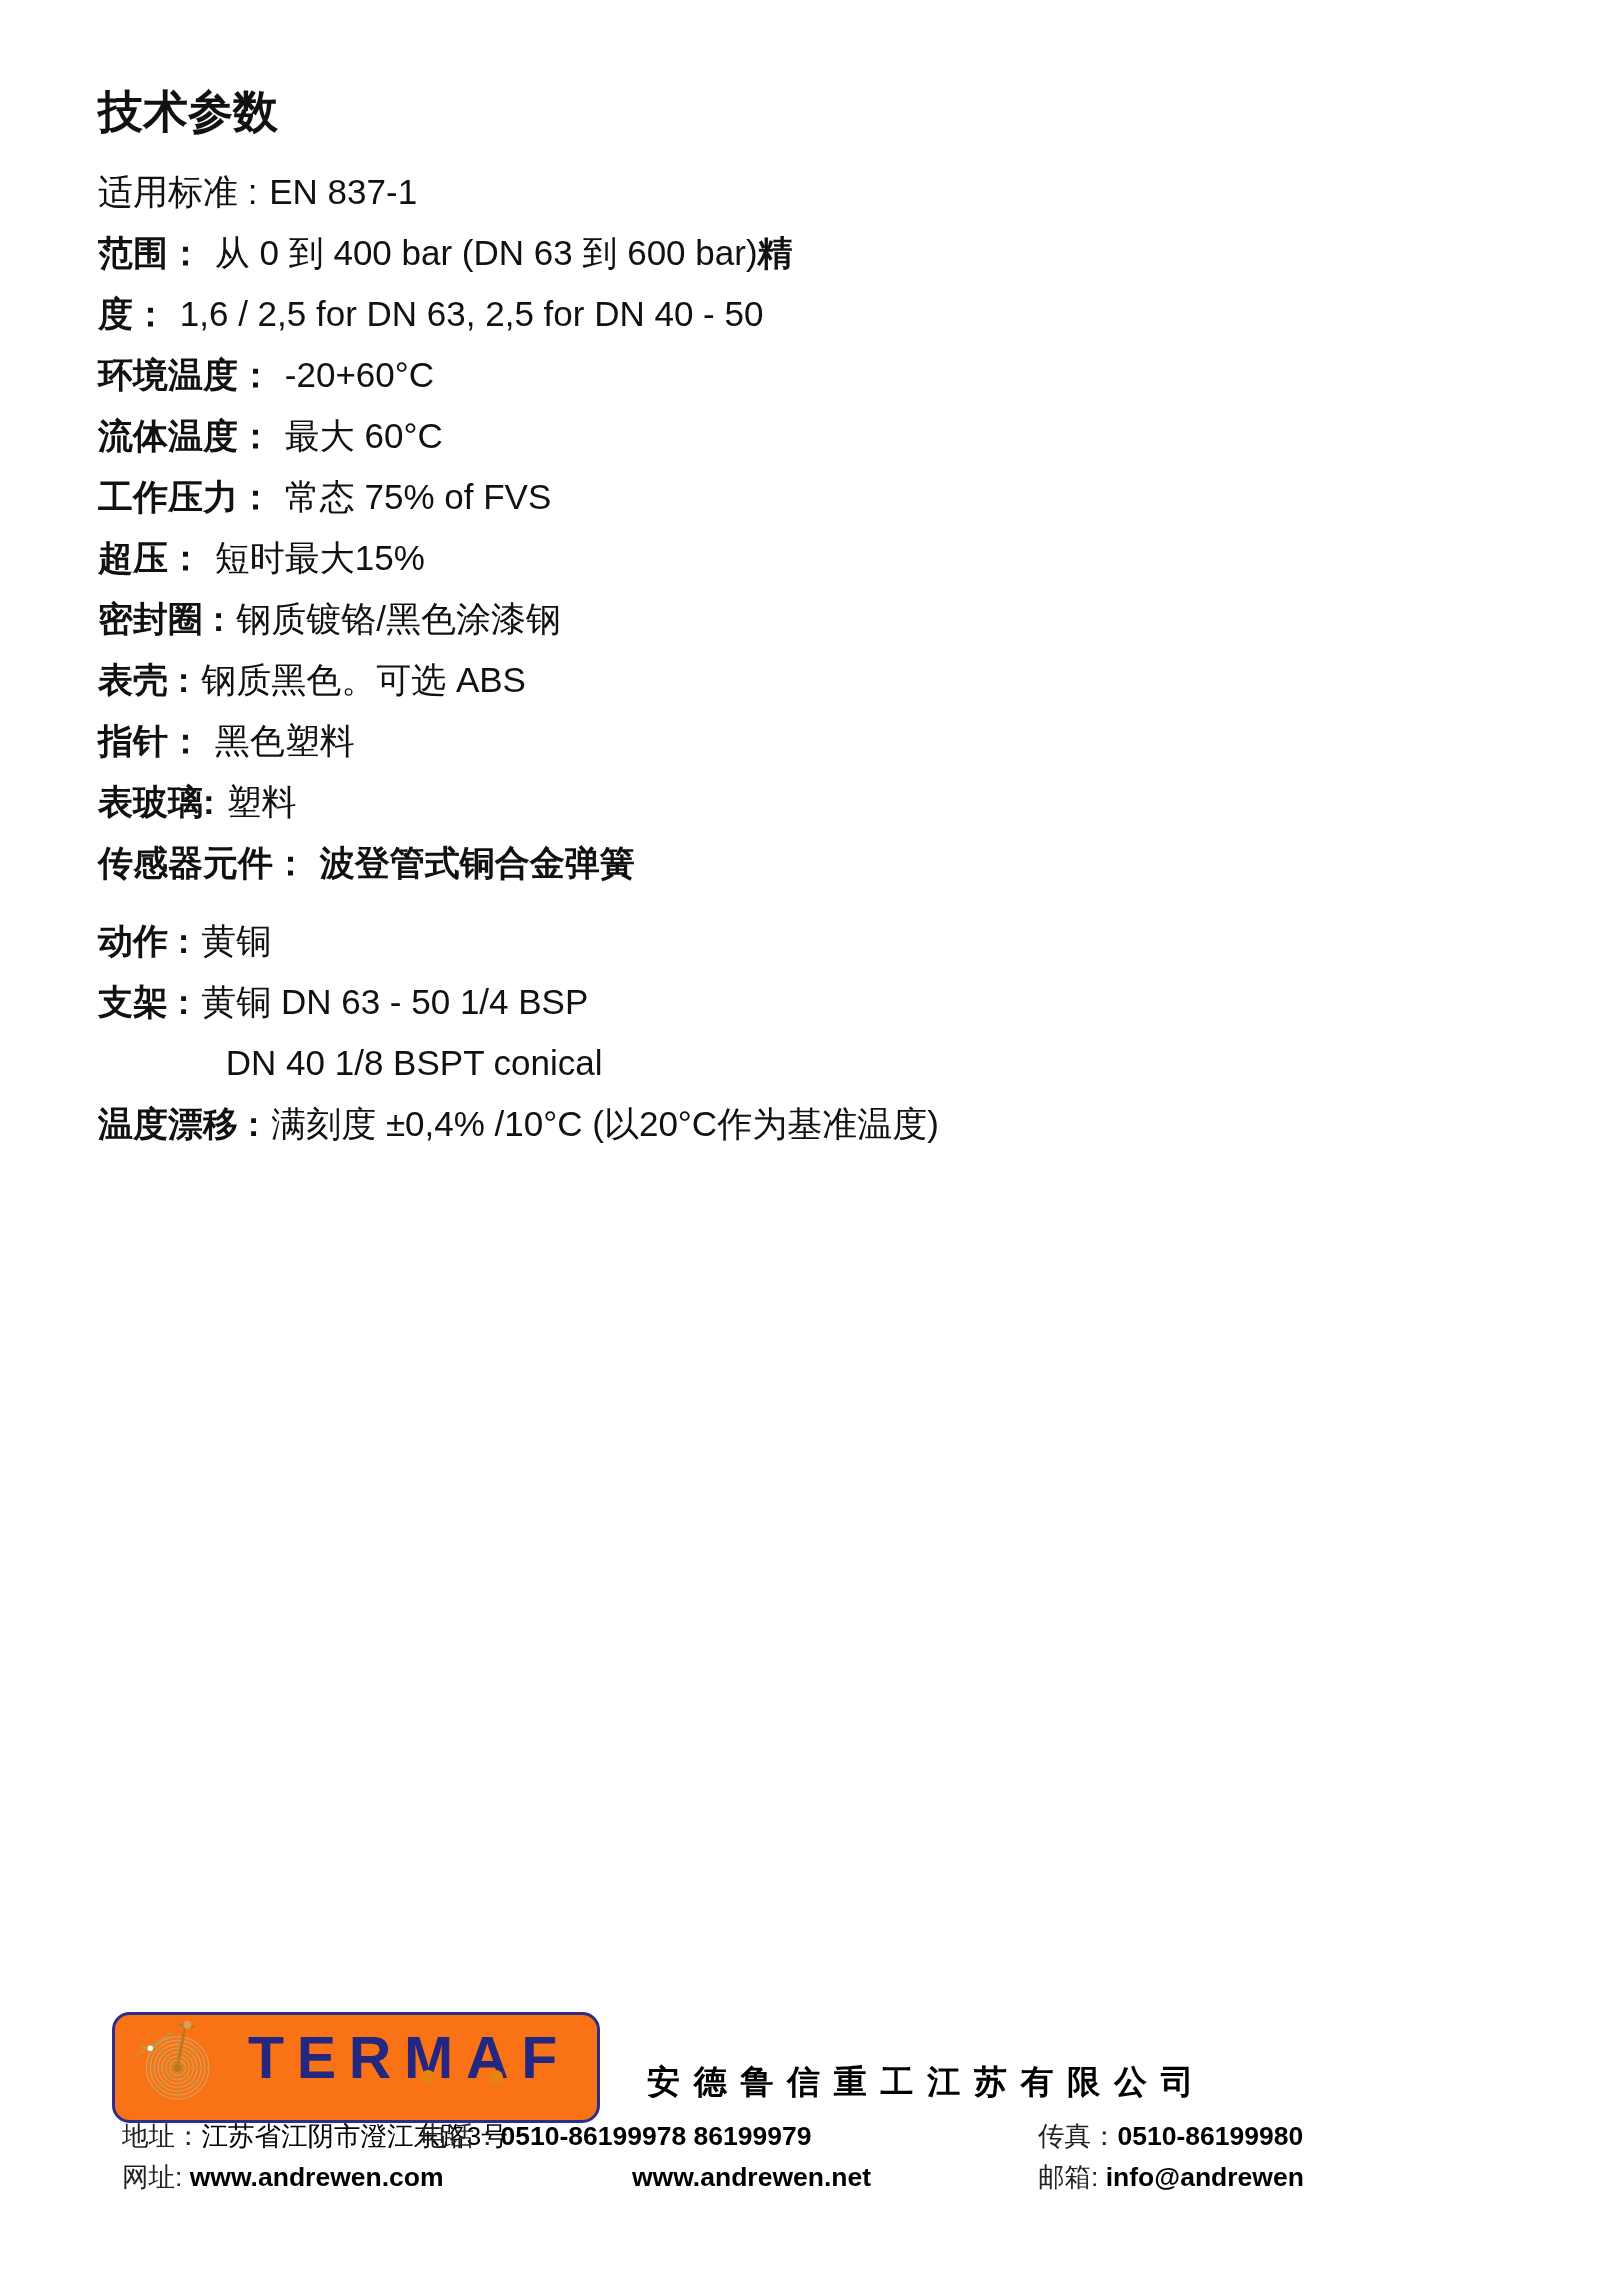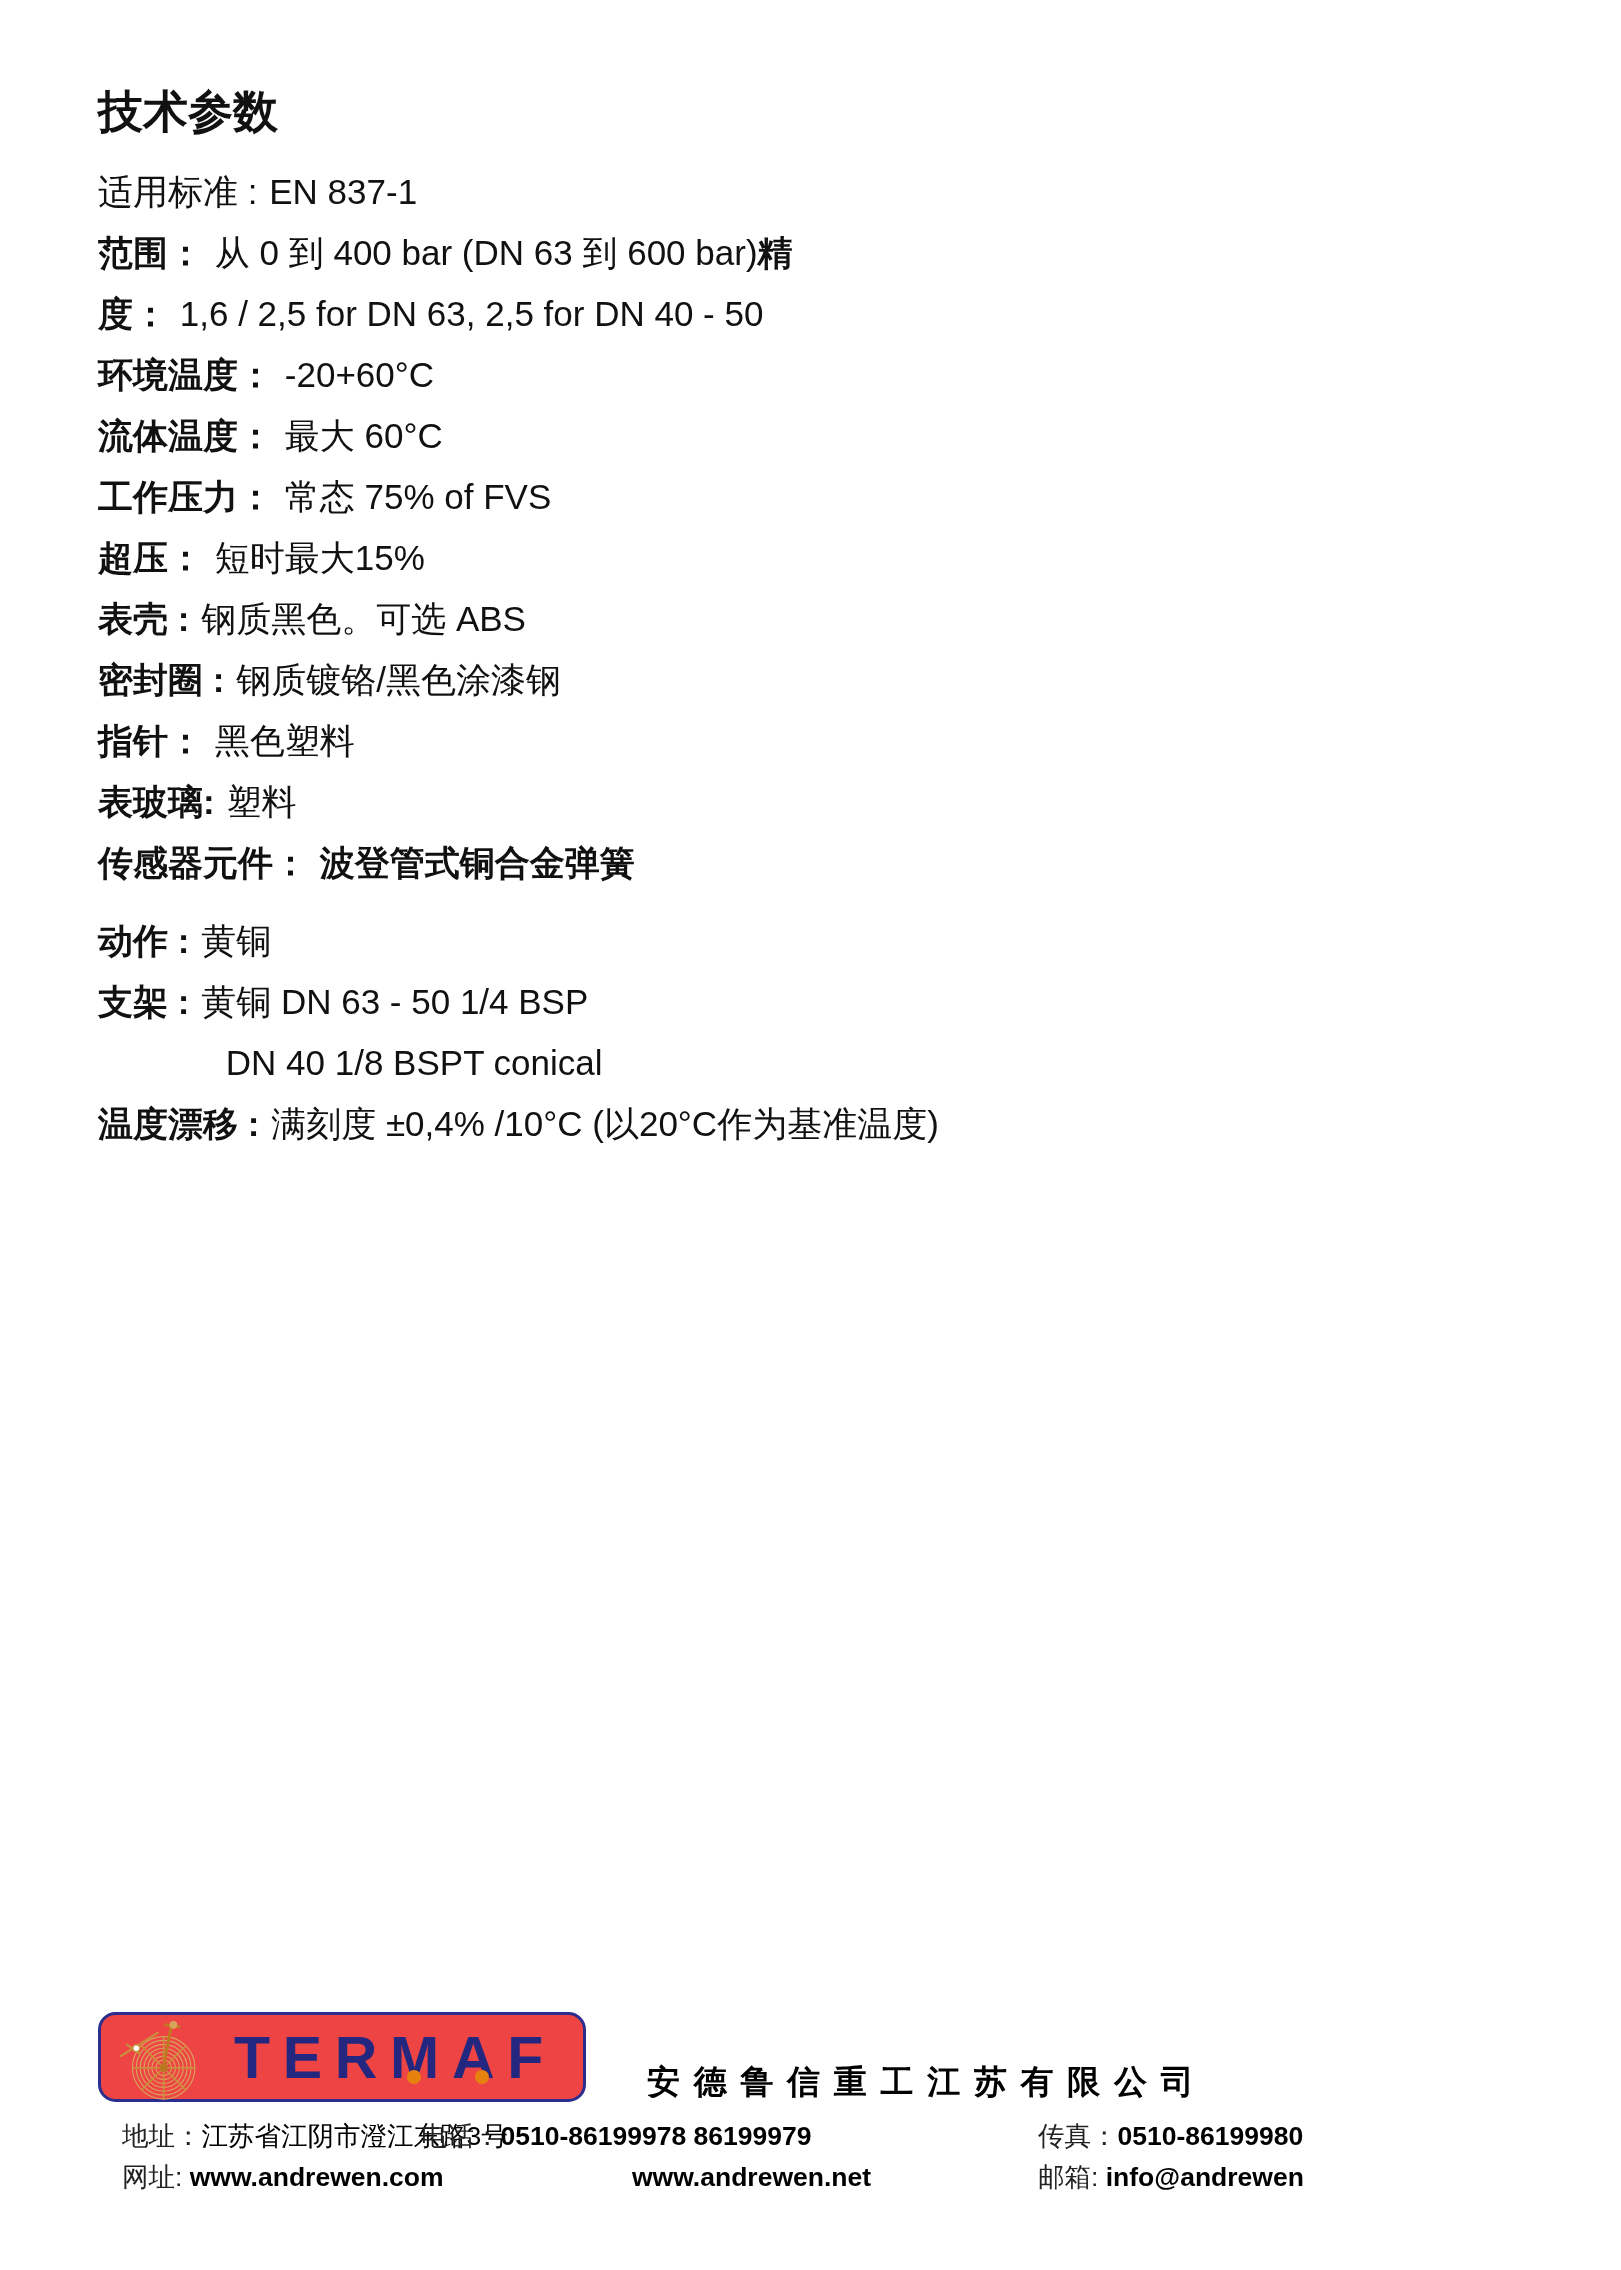--- a/index.html
+++ b/index.html
@@ -15,23 +15,23 @@
   .spec-line { font-size:35px; line-height:61px; white-space:nowrap; }
   .spec-label { font-weight:bold; }
   .spec-label.regular { font-weight:normal; }
   .spec-value { font-weight:normal; margin-left:11.8px; }
   .spec-value.boldval { font-weight:bold; }
   .spec-suffix { font-weight:bold; }
   .spec-line.indent { padding-left:116px; }
   .spec-line.gap-before { margin-top:17.6px; }
   
   .logo-box {
-    position:absolute; left:98px; top:2012px; width:488px; height:90px;
+    position:absolute; left:112px; top:2012px; width:488px; height:111px;
     border:3.9px solid #2b2e8c; border-radius:17.6px; box-sizing:border-box;
-    background:#ef4444;
+    background:#f97316;
   }
   .gauge-icon { position:absolute; left:5.9px; top:2px; }
   .wordmark {
     position:absolute; left:133px; top:7.8px;
     font-size:59px; font-weight:bold; letter-spacing:12.7px;
     color:#23277f; line-height:71px;
   }
   .logo-dot {
     position:absolute; width:13.7px; height:13.7px; border-radius:50%;
     background:#e8820e;
@@ -61,22 +61,22 @@
 <div class="content">
   <h1 class="doc-title">技术参数</h1>
 
   <div class="spec-line"><span class="spec-label regular">适用标准 :</span><span class="spec-value">EN 837-1</span></div>
   <div class="spec-line"><span class="spec-label">范围：</span><span class="spec-value">从 0 到 400 bar (DN 63 到 600 bar)</span><span class="spec-suffix">精</span></div>
   <div class="spec-line"><span class="spec-label">度：</span><span class="spec-value">1,6 / 2,5 for DN 63, 2,5 for DN 40 - 50</span></div>
   <div class="spec-line"><span class="spec-label">环境温度：</span><span class="spec-value">-20+60°C</span></div>
   <div class="spec-line"><span class="spec-label">流体温度：</span><span class="spec-value">最大 60°C</span></div>
   <div class="spec-line"><span class="spec-label">工作压力：</span><span class="spec-value">常态 75% of FVS</span></div>
   <div class="spec-line"><span class="spec-label">超压：</span><span class="spec-value">短时最大15%</span></div>
+  <div class="spec-line"><span class="spec-label">密封圈 :</span><span class="spec-value">钢质镀铬/黑色涂漆钢</span></div>
   <div class="spec-line"><span class="spec-label">表壳 :</span><span class="spec-value">钢质黑色。可选 ABS</span></div>
-  <div class="spec-line"><span class="spec-label">密封圈 :</span><span class="spec-value">钢质镀铬/黑色涂漆钢</span></div>
   <div class="spec-line"><span class="spec-label">指针：</span><span class="spec-value">黑色塑料</span></div>
   <div class="spec-line"><span class="spec-label">表玻璃:</span><span class="spec-value">塑料</span></div>
   <div class="spec-line"><span class="spec-label">传感器元件：</span><span class="spec-value boldval">波登管式铜合金弹簧</span></div>
   <div class="spec-line gap-before"><span class="spec-label">动作 :</span><span class="spec-value">黄铜</span></div>
   <div class="spec-line"><span class="spec-label">支架 :</span><span class="spec-value">黄铜 DN 63 - 50 1/4 BSP</span></div>
   <div class="spec-line indent"><span class="spec-value">DN 40 1/8 BSPT conical</span></div>
   <div class="spec-line"><span class="spec-label">温度漂移 :</span><span class="spec-value">满刻度 ±0,4% /10°C (以20°C作为基准温度)</span></div>
 </div>
 
 <div class="logo-box">

